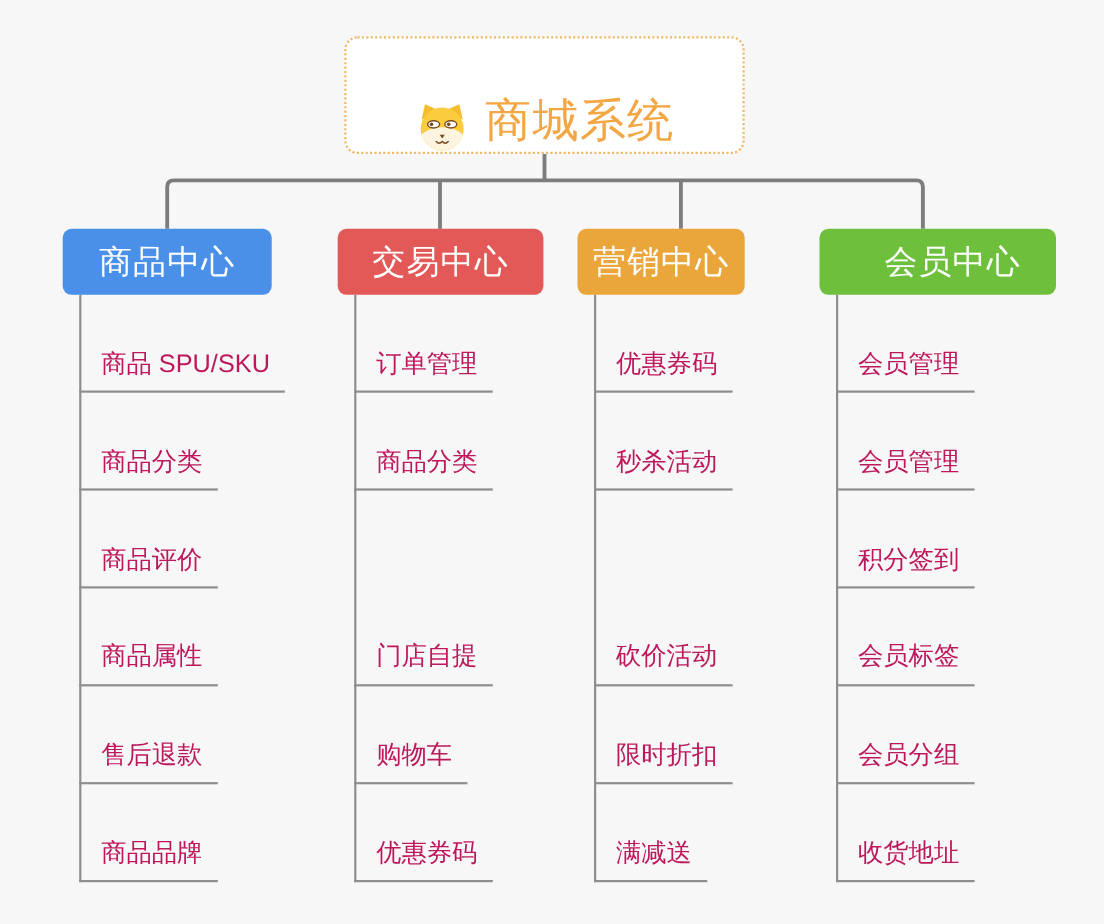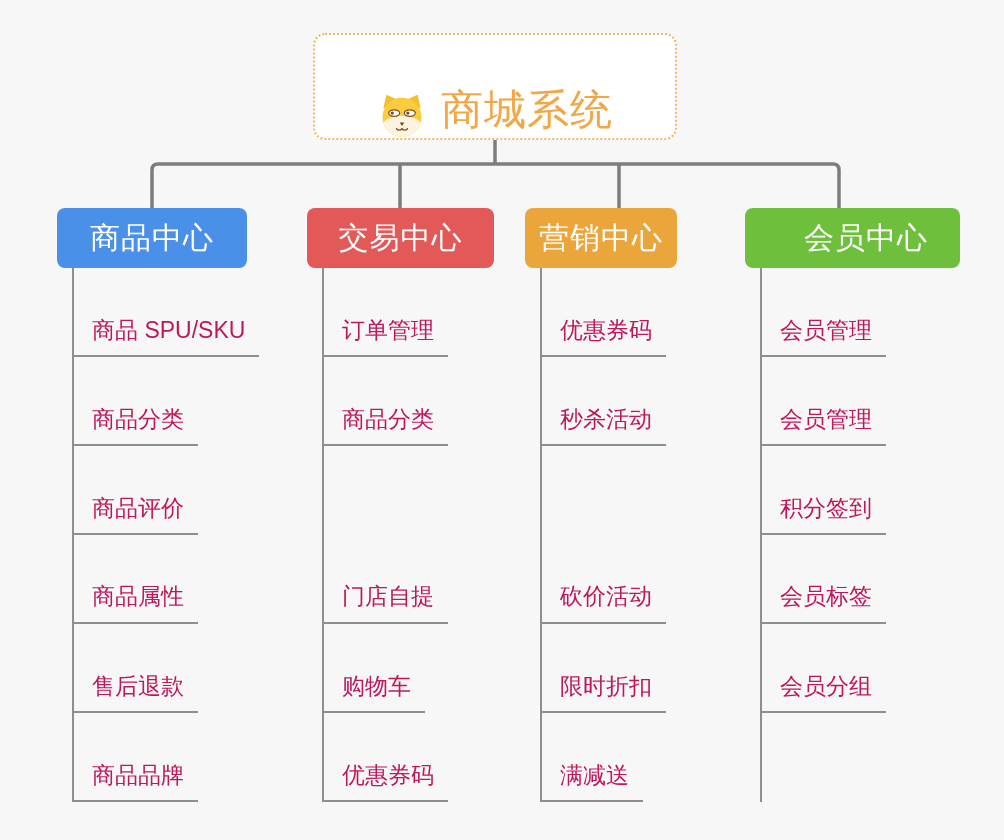--- a/index.html
+++ b/index.html
@@ -109,13 +109,14 @@
 </div>
 
 <div class="branch col4">
   <div class="branch-header" style="background-color: rgb(110, 192, 60);">会员中心</div>
   <div class="trunk"></div>
   <div class="item i0">会员管理</div>
   <div class="item i1">会员管理</div>
   <div class="item i2">积分签到</div>
   <div class="item i3">会员标签</div>
   <div class="item i4">会员分组</div>
+  <div class="item i5">收货地址</div>
 </div>
 
 </body></html>

